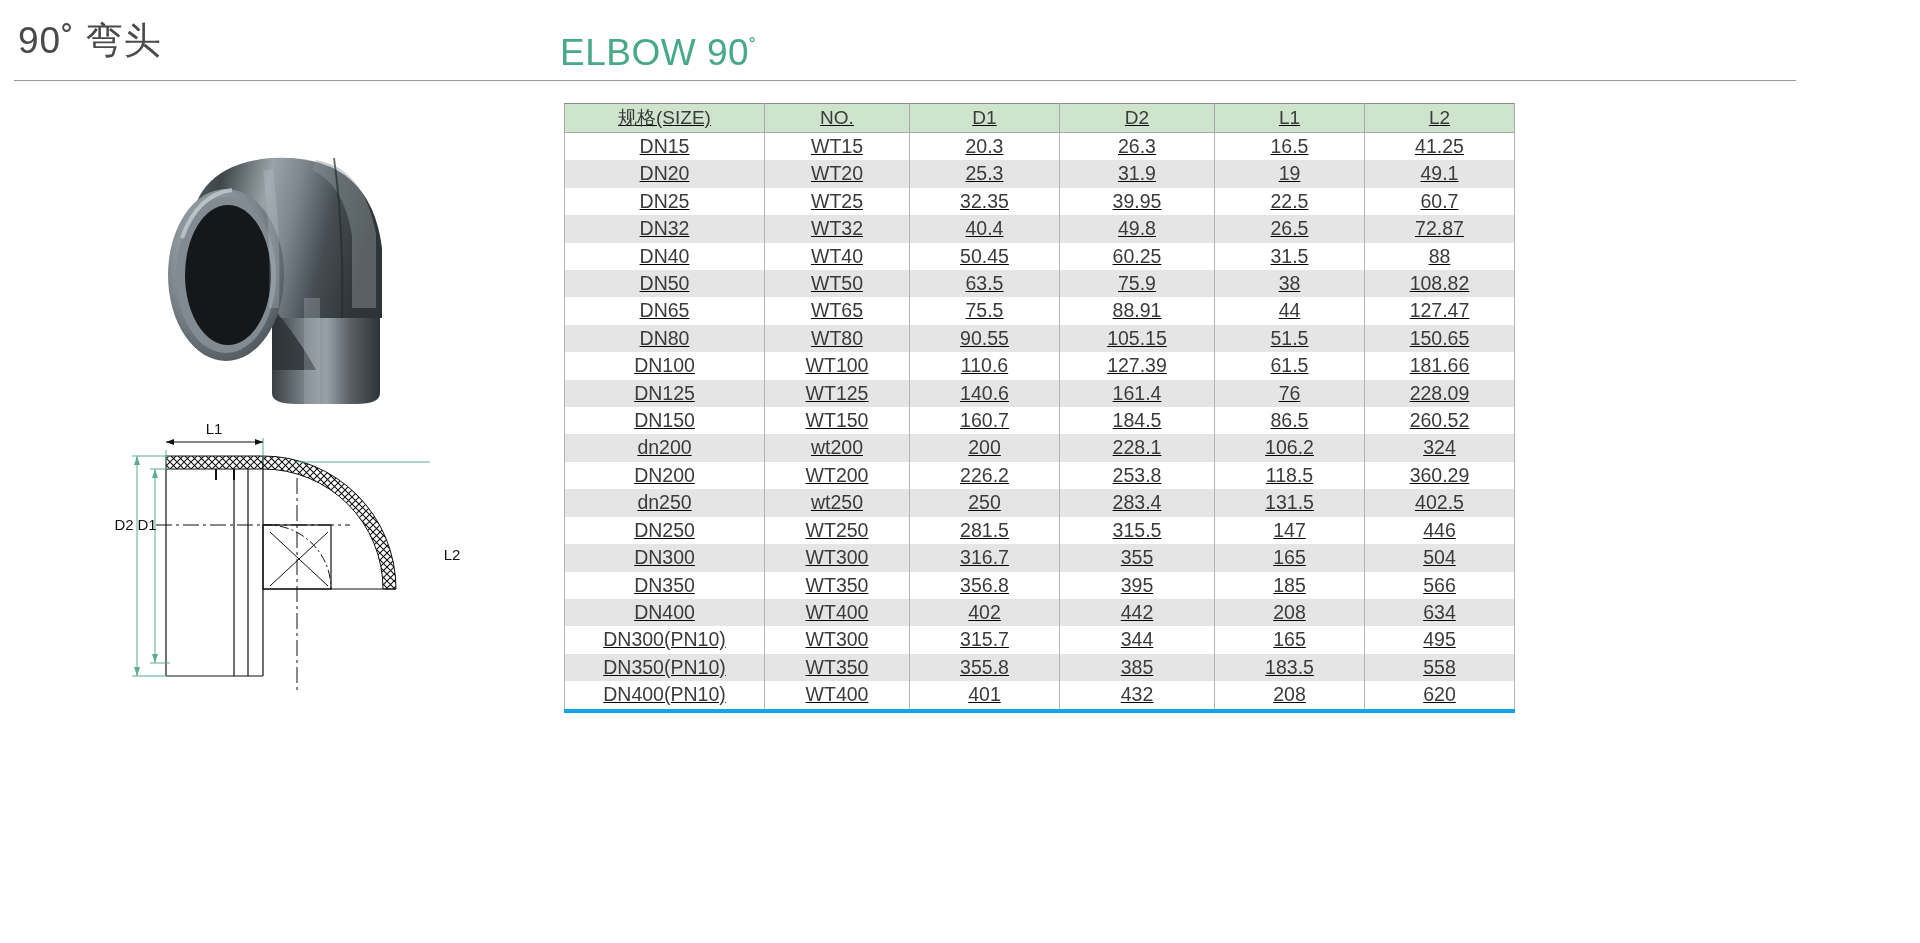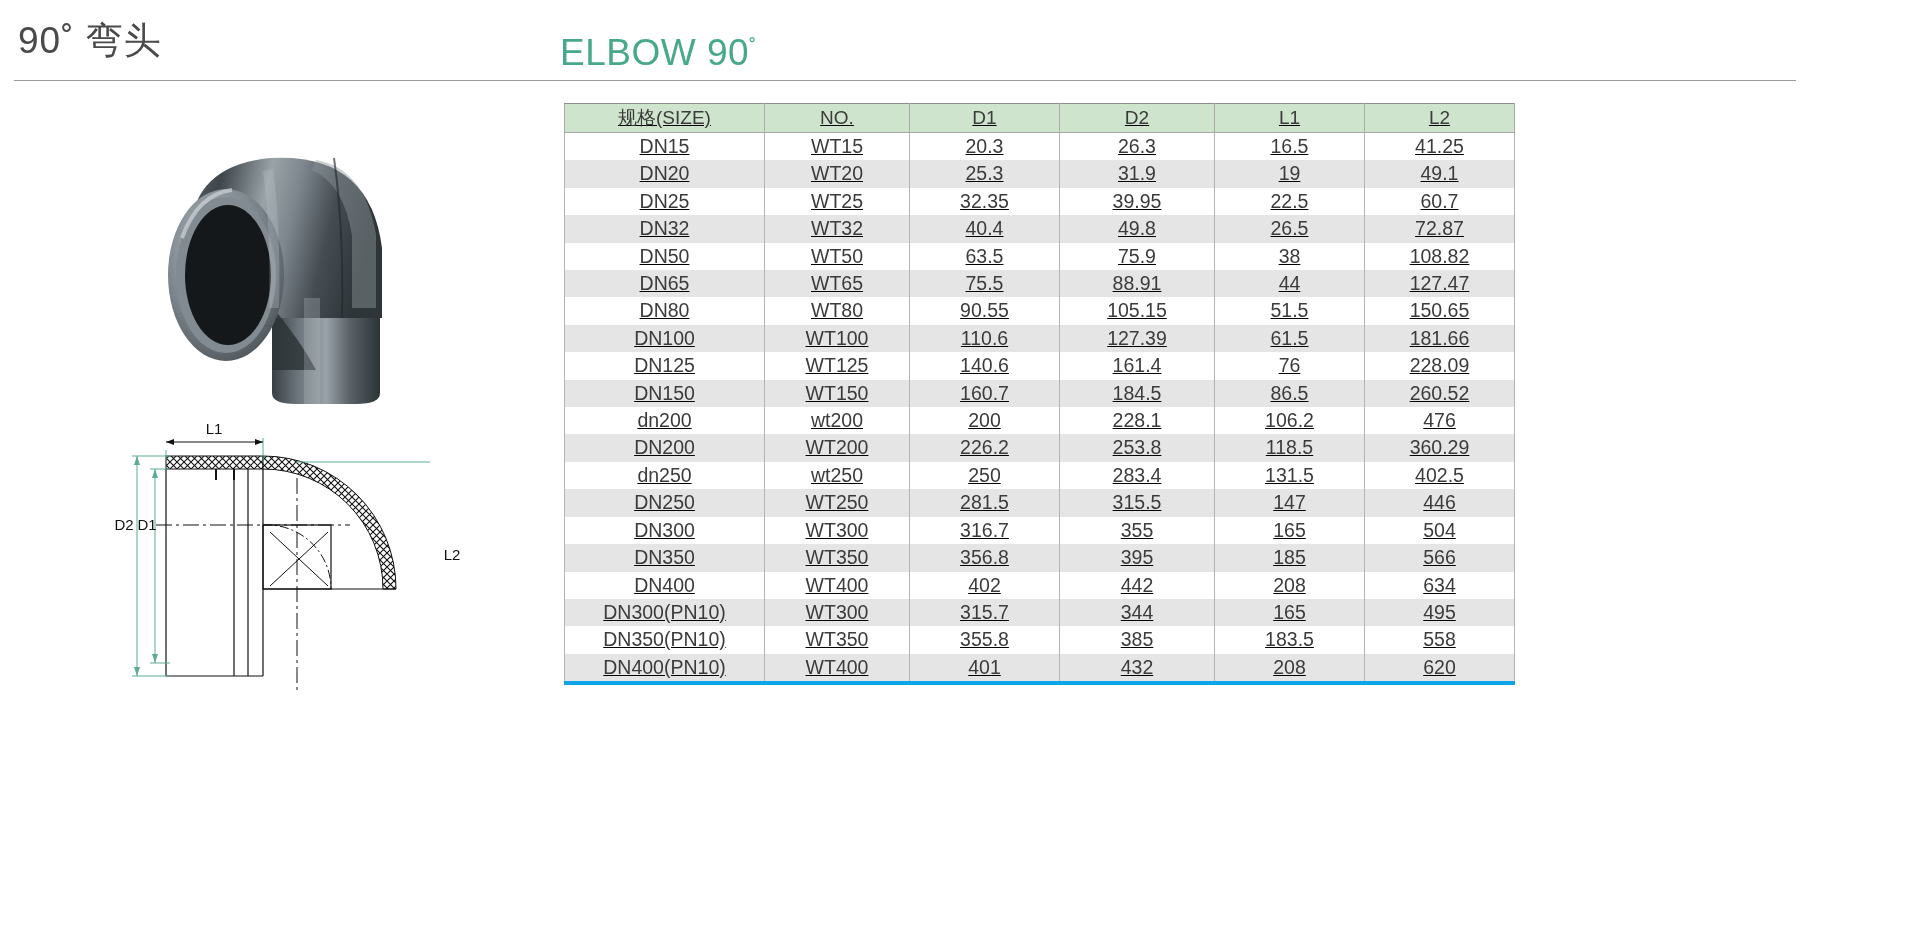--- a/index.html
+++ b/index.html
@@ -327,20 +327,28 @@
             </tr>
             <tr>
               <td>DN32</td>
               <td>WT32</td>
               <td>40.4</td>
               <td>49.8</td>
               <td>26.5</td>
               <td>72.87</td>
             </tr>
             <tr>
+              <td>DN40</td>
+              <td>WT40</td>
+              <td>50.45</td>
+              <td>60.25</td>
+              <td>31.5</td>
+              <td>88</td>
+            </tr>
+            <tr>
               <td>DN50</td>
               <td>WT50</td>
               <td>63.5</td>
               <td>75.9</td>
               <td>38</td>
               <td>108.82</td>
             </tr>
             <tr>
               <td>DN65</td>
               <td>WT65</td>
@@ -380,21 +388,21 @@
               <td>184.5</td>
               <td>86.5</td>
               <td>260.52</td>
             </tr>
             <tr>
               <td>dn200</td>
               <td>wt200</td>
               <td>200</td>
               <td>228.1</td>
               <td>106.2</td>
-              <td>476</td>
+              <td>324</td>
             </tr>
             <tr>
               <td>DN200</td>
               <td>WT200</td>
               <td>226.2</td>
               <td>253.8</td>
               <td>118.5</td>
               <td>360.29</td>
             </tr>
             <tr>

